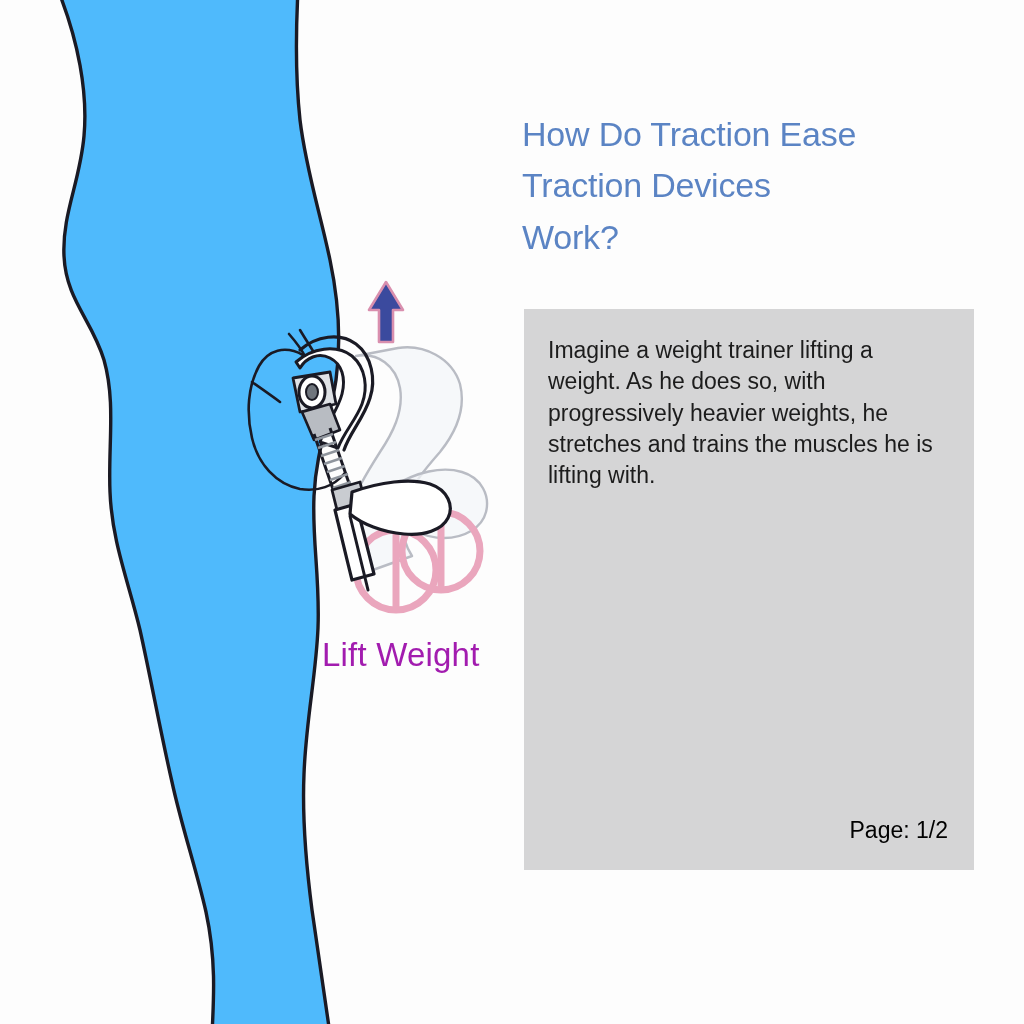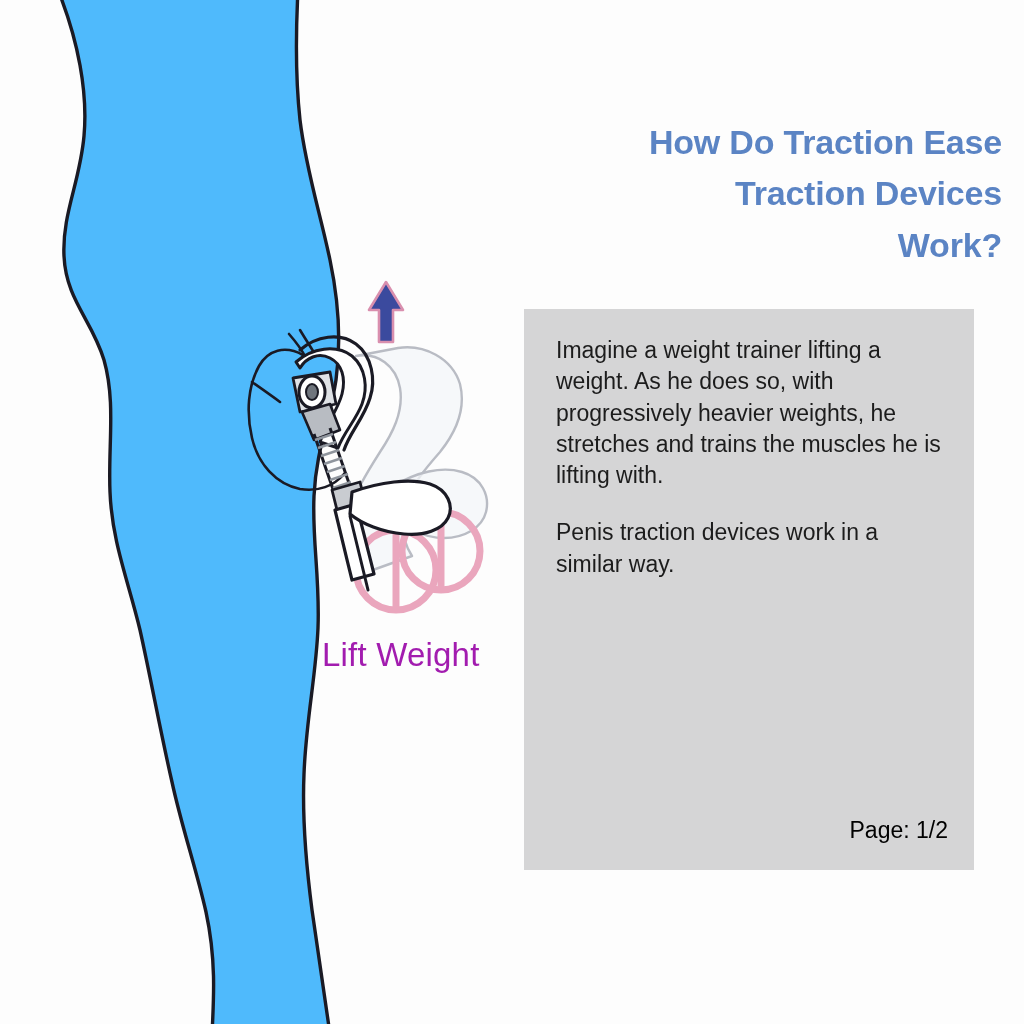--- a/index.html
+++ b/index.html
@@ -49,41 +49,40 @@
     position: absolute;
     left: 518px;
     top: 0;
     width: 506px;
     height: 1024px;
   }
 
   #headline {
     position: absolute;
     left: 4px;
-    top: 94px;
+    top: 86px;
     width: 480px;
     color: #5b84c4;
     font-size: 34px;
-    font-weight: bold;
+    font-weight: normal;
     line-height: 1.52;
     letter-spacing: -0.2px;
     font-family: "Liberation Sans", sans-serif;
-    text-align: right;
   }
   #headline .line { display: block; }
 
   #text-panel {
     position: absolute;
     left: 6px;
     top: 309px;
     width: 450px;
     height: 561px;
     background: #d5d5d6;
     box-sizing: border-box;
-    padding: 26px 26px 0 32px;
+    padding: 26px 26px 0 24px;
   }
   #text-panel p {
     margin: 0 0 26px 0;
     font-size: 23px;
     line-height: 1.36;
     color: #1c1c1c;
     font-family: "Liberation Sans", sans-serif;
   }
   #page-indicator {
     position: absolute;
@@ -244,18 +243,17 @@
   <div id="right-column">
 
     <h1 id="headline">
       <span class="line">How Do Traction Ease</span>
       <span class="line">Traction Devices</span>
       <span class="line">Work?</span>
     </h1>
 
     <div id="text-panel">
       <p>Imagine a weight trainer lifting a weight. As he does so, with progressively heavier weights, he stretches and trains the muscles he is lifting with.</p>
-      <p>Penis traction devices work in a similar way.</p>
       <div id="page-indicator">Page: 1/2</div>
     </div>
 
   </div>
 </div>
 
 </body></html>

